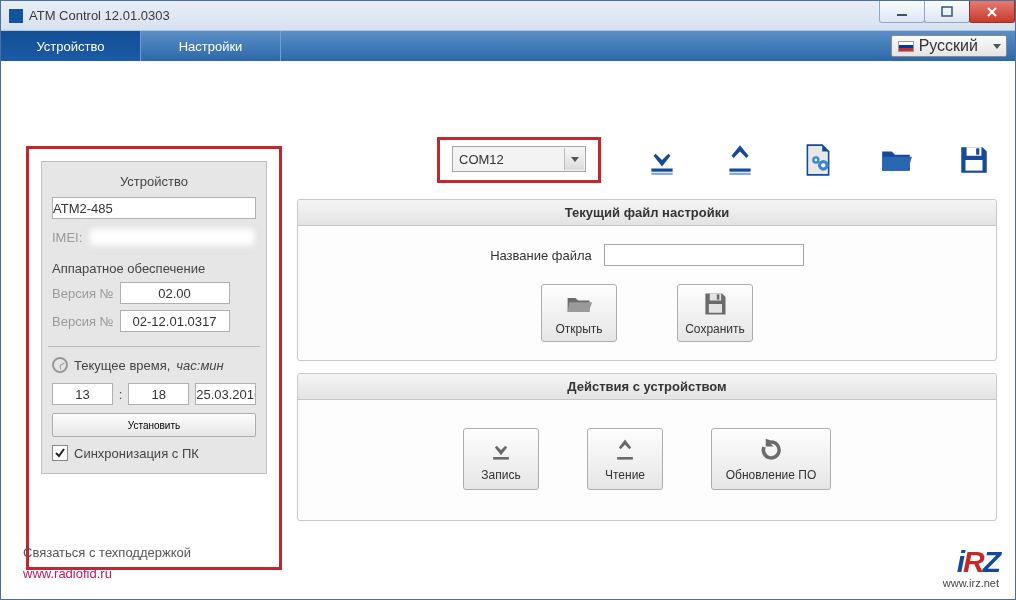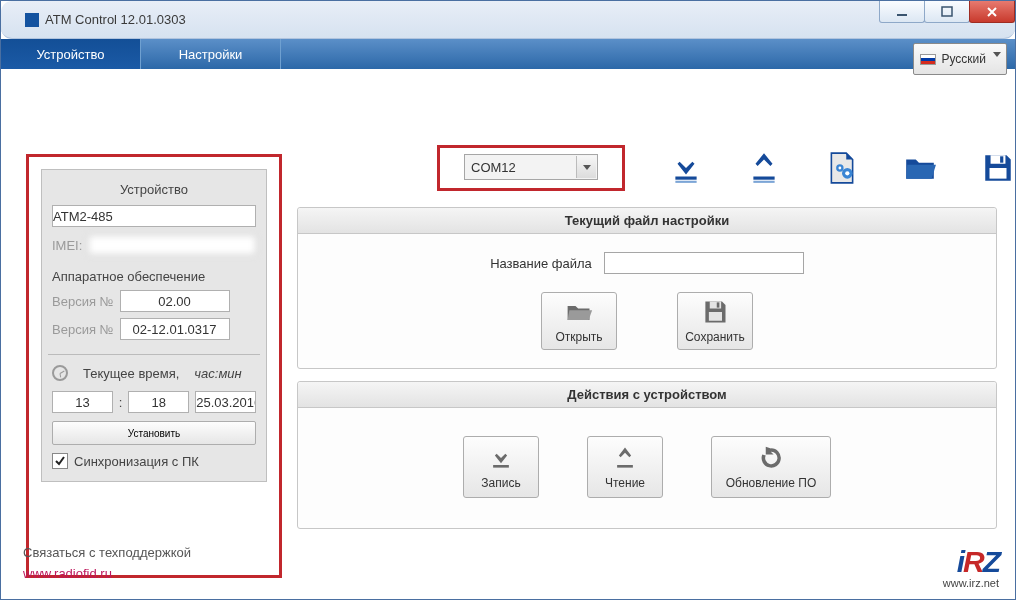--- a/index.html
+++ b/index.html
@@ -13,28 +13,27 @@
     width: 1016px;
     height: 600px;
     border: 1px solid #4a6fa1;
     background: #fff;
     position: relative;
     display: flex;
     flex-direction: column;
   }
   
   .titlebar {
-    height: 38px;
+    height: 30px;
     background: linear-gradient(#e8eef7, #d6e2f0);
     border-bottom: 1px solid #b0c4de;
     display: flex;
     align-items: center;
-    padding-left: 24px;
+    padding-left: 8px;
     position: relative;
-    border-radius: 11px;
   }
   .titlebar .app-icon {
     width: 14px; height: 14px; background:#1453a0; margin-right:6px;
   }
   .titlebar .title { color:#3a3a3a; font-size:13px; }
   .titlebar .win-controls {
     position:absolute; top:0; right:0; display:flex;
   }
   .win-btn {
     width:46px; height:22px;
@@ -64,22 +63,22 @@
   }
   .menubar .tab.active {
     background: linear-gradient(#134f97,#1b5aa6);
     font-weight: normal;
   }
   .lang-select {
     position:absolute; right:8px; top:4px;
     display:flex; align-items:center;
     background: linear-gradient(#fafafa,#e4e4e4);
     border:1px solid #8a8a8a;
-    height:32px; padding:0 20px 0 6px;
-    font-size:12px; color:#333;
+    height:22px; padding:0 28px 0 6px;
+    font-size:16px; color:#333;
     border-radius:2px;
   }
   .lang-select .flag {
     width:16px; height:11px; margin-right:5px;
     background: linear-gradient(to bottom,#fff 33%,#0039a6 33% 66%,#d52b1e 66%);
     border:1px solid #999;
   }
   .lang-select .caret {
     position:absolute; right:5px; top:8px;
     width:0;height:0;border-left:4px solid transparent;border-right:4px solid transparent;border-top:5px solid #555;
@@ -107,21 +106,21 @@
     border:1px solid #b0b0b0; background:#fff;
     padding:1px 0; font-size:13px; color:#333;
   }
   .device-box .row { display:flex; align-items:center; margin-top:8px; gap:6px; }
   .device-box .label-muted { color:#9a9a9a; font-size:13px; }
   .field-imei { flex:1; background:#fff; border:1px solid #ccc; height:20px; filter: blur(3px); }
   .device-box .hw-title, .device-box .sw-title { margin-top:14px; color:#444; }
   .device-box .ver-row { display:flex; align-items:center; gap:6px; margin-top:6px;}
   .device-box .ver-row input { width:110px; text-align:center;}
   .device-box hr { margin:14px -4px 10px; border:none; border-top:1px solid #bbb;}
-  .time-row { display:flex; align-items:center; gap:15px; color:#444; }
+  .time-row { display:flex; align-items:center; gap:6px; color:#444; }
   .time-row .clock { width:16px; height:16px; border:2px solid #9a9a9a; border-radius:50%; position:relative;}
   .time-row .clock::before { content:""; position:absolute; left:50%; top:50%; width:5px; height:1px; background:#9a9a9a; transform-origin:left; transform:rotate(-30deg);}
   .time-row .clock::after { content:""; position:absolute; left:50%; top:50%; width:4px; height:1px; background:#9a9a9a; transform-origin:left; transform:rotate(80deg);}
   .time-inputs { margin-top:10px; display:flex; align-items:center; gap:6px; justify-content:center;}
   .time-inputs input { text-align:center; height:22px; border:1px solid #b0b0b0; background:#fff; padding:1px 3px;}
   .time-inputs .hh,.time-inputs .mm { width:36px;}
   .time-inputs .date { width:86px;}
   .btn-wide {
     display:block; width:100%; height:24px; margin-top:8px;
     background:linear-gradient(#fdfdfd,#e6e6e6);
@@ -133,21 +132,21 @@
   }
   .sync-row .chk svg { display:block; }
 
   
   .toolbar {
     position:absolute; left:436px; top:76px;
     display:flex; align-items:center; gap:40px;
   }
   .com-box {
     border:3px solid #c1272d;
-    padding:6px 24px 8px;
+    padding:6px 12px 8px;
     display:flex; align-items:flex-end;
   }
   .combo {
     width:134px; height:26px;
     border:1px solid #a6a6a6;
     background:#f3f3f3;
     display:flex; align-items:center;
     padding:0 6px;
     position:relative;
     color:#333;

